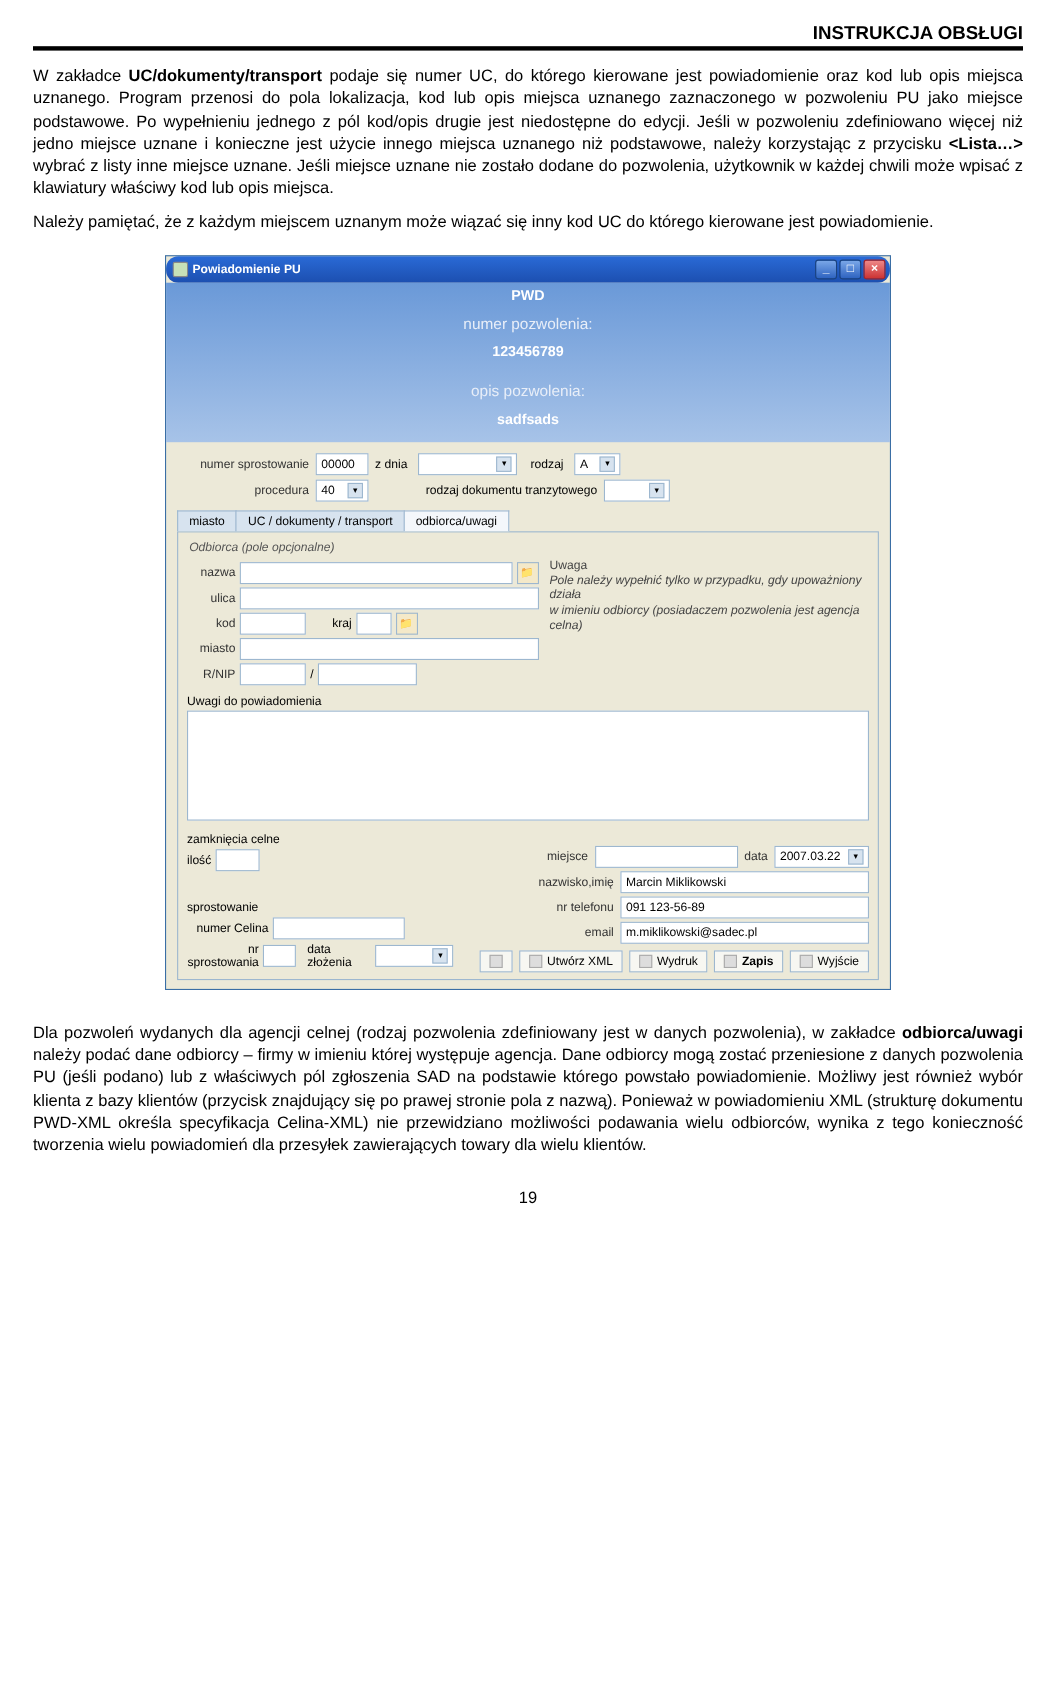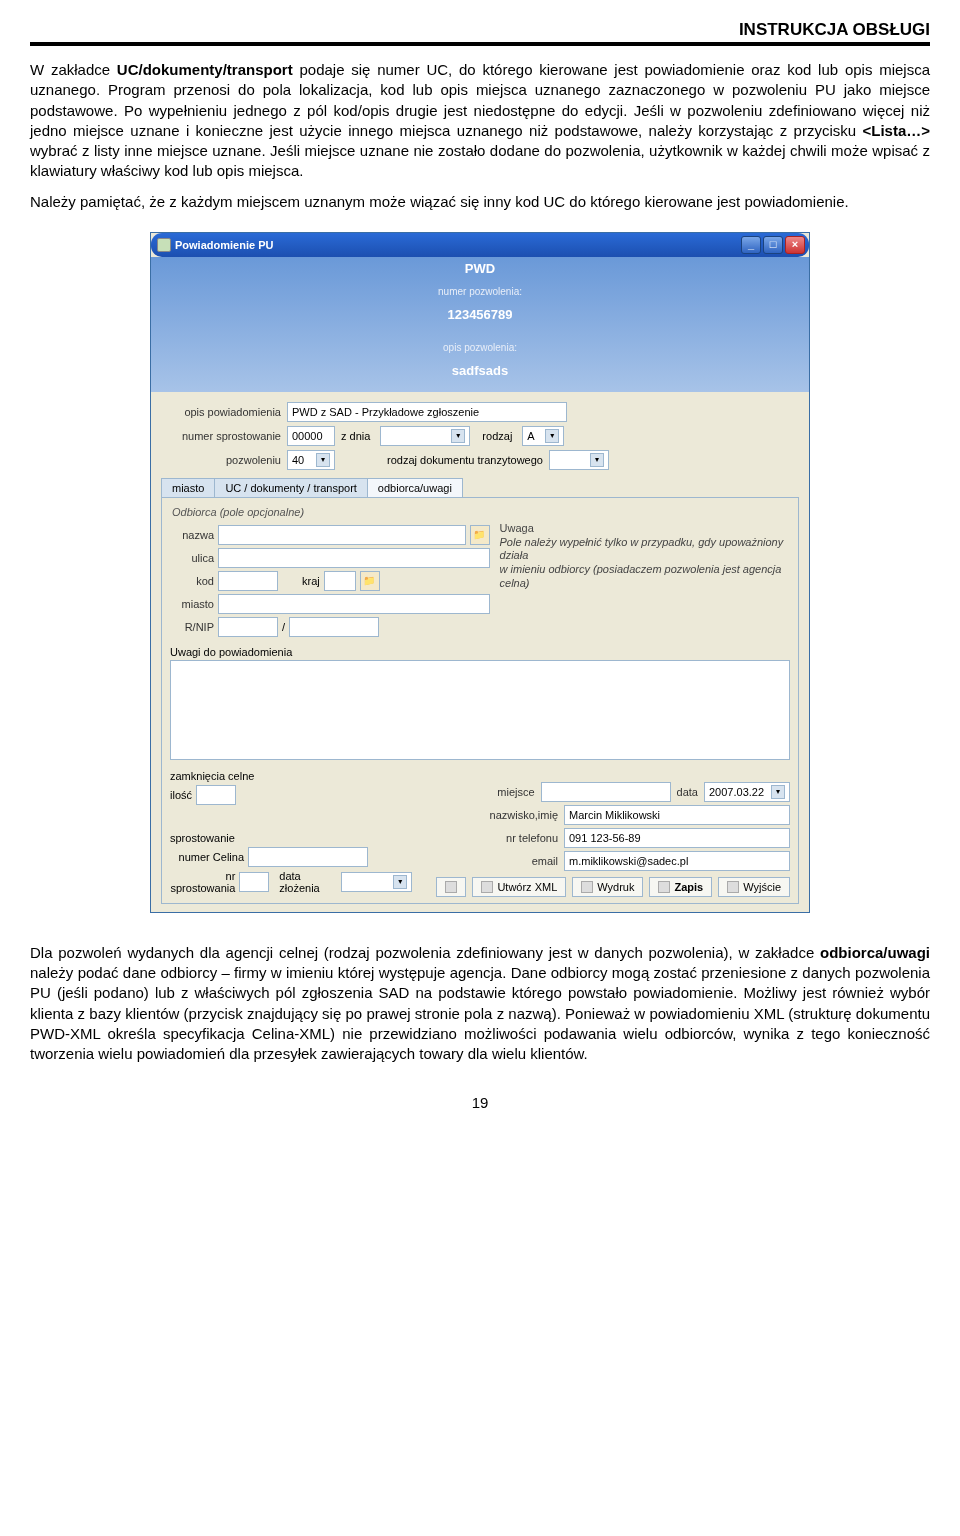--- a/index.html
+++ b/index.html
@@ -74,21 +74,21 @@
     background: linear-gradient(#6a99d8, #a7c3e8);
     display: flex;
     align-items: center;
     padding: 4px 8px;
     color: #fff;
     font-weight: bold;
     font-size: 13px;
     gap: 10px;
     flex-direction: column;
   }
-  .pwd-bar .sub { font-weight: normal; color: #e8eef8; font-size: 10px; }
+  .pwd-bar .sub { font-weight: normal; color: #e8eef8; font-size: 14px; }
   .pwd-bar .val { color: #fff; font-weight: bold; }
   .form-area { padding: 6px 10px 8px 10px; }
   .row { display: flex; align-items: center; gap: 6px; margin: 4px 0; }
   .lbl { text-align: right; width: 120px; color: #333; }
   .lbl-narrow { width: auto; margin-right: 4px; }
   input, .sel {
     font-family: Tahoma, Arial; font-size: 11px;
     border: 1px solid #9db7cf;
     background: #fff;
     padding: 2px 4px;
@@ -182,39 +182,35 @@
       <span class="sub">numer pozwolenia:</span>
       <span class="val">123456789</span>
       <span style="flex:1"></span>
       <span class="sub">opis pozwolenia:</span>
       <span class="val">sadfsads</span>
       <span style="width:120px"></span>
     </div>
 
     <div class="form-area">
       <div class="row">
-        <span class="lbl">opis powiadomienia</span>
-        <input style="width: 280px;" value="PWD z SAD - Przykładowe zgłoszenie">
-      </div>
-      <div class="row">
         <span class="lbl">numer sprostowanie</span>
         <input style="width: 48px;" value="00000">
         <span class="lbl-narrow">z dnia</span>
         <div class="sel" style="width:90px">
             <span></span>
             <span class="arrow">▾</span>
           </div>
         <span class="lbl-narrow" style="margin-left:6px">rodzaj</span>
         <div class="sel" style="width:42px">
             <span>A</span>
             <span class="arrow">▾</span>
           </div>
       </div>
       <div class="row">
-        <span class="lbl">pozwoleniu</span>
+        <span class="lbl">procedura</span>
         <div class="sel" style="width:48px">
             <span>40</span>
             <span class="arrow">▾</span>
           </div>
         <span style="width:40px"></span>
         <span>rodzaj dokumentu tranzytowego</span>
         <div class="sel" style="width:60px">
             <span></span>
             <span class="arrow">▾</span>
           </div>

